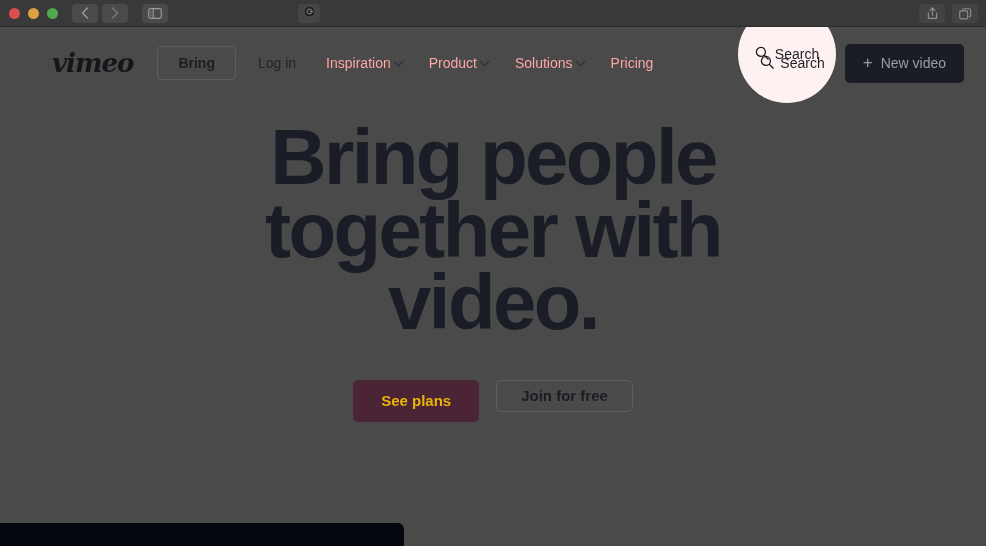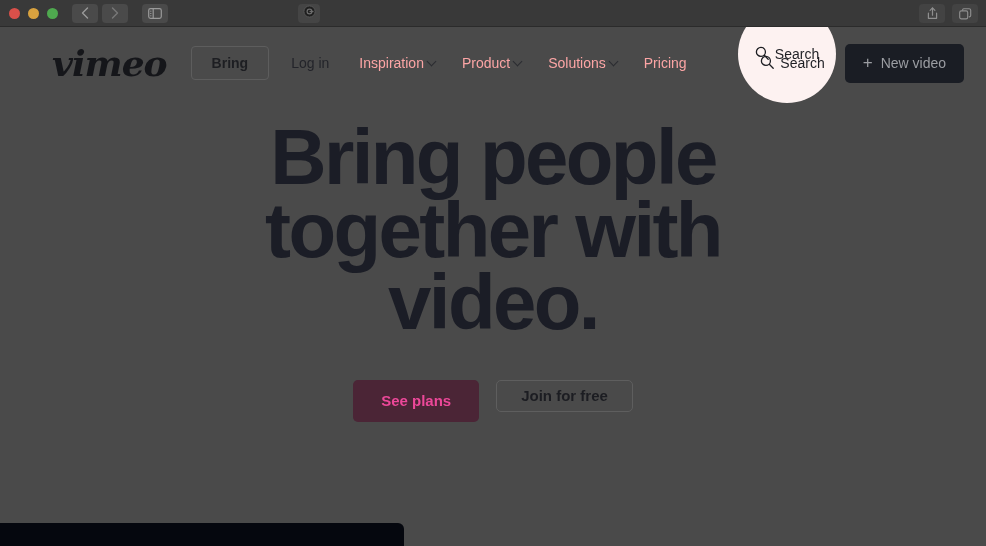--- a/index.html
+++ b/index.html
@@ -127,21 +127,21 @@
     height: 72px;
     display: flex;
     align-items: center;
     padding: 0 22px 0 52px;
   }
 
   .logo {
     font-family: "DejaVu Serif", serif;
     font-style: italic;
     font-weight: bold;
-    font-size: 36px;
+    font-size: 26px;
     color: #15161a;
     letter-spacing: -1px;
     line-height: 1;
     margin-right: 24px;
     user-select: none;
   }
 
   .join-btn {
     border: 1px solid #5d5d5d;
     border-radius: 4px;
@@ -242,21 +242,21 @@
     letter-spacing: -.2px;
   }
   .hero-ctas {
     margin-top: 41px;
     display: flex;
     justify-content: center;
     gap: 17px;
   }
   .btn-primary {
     background: #4b2536;
-    color: #ec4899;
+    color: #eab308;
     border: none;
     border-radius: 5px;
     padding: 0 28px;
     height: 42px;
     font-size: 15px;
     font-weight: bold;
     display: flex;
     align-items: center;
     justify-content: center;
     line-height: 1;

